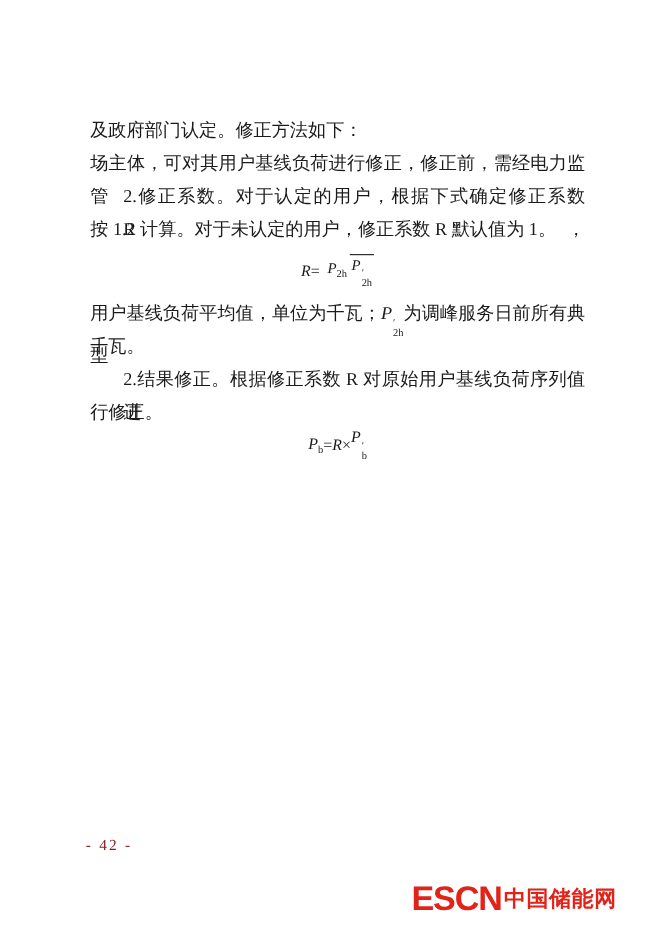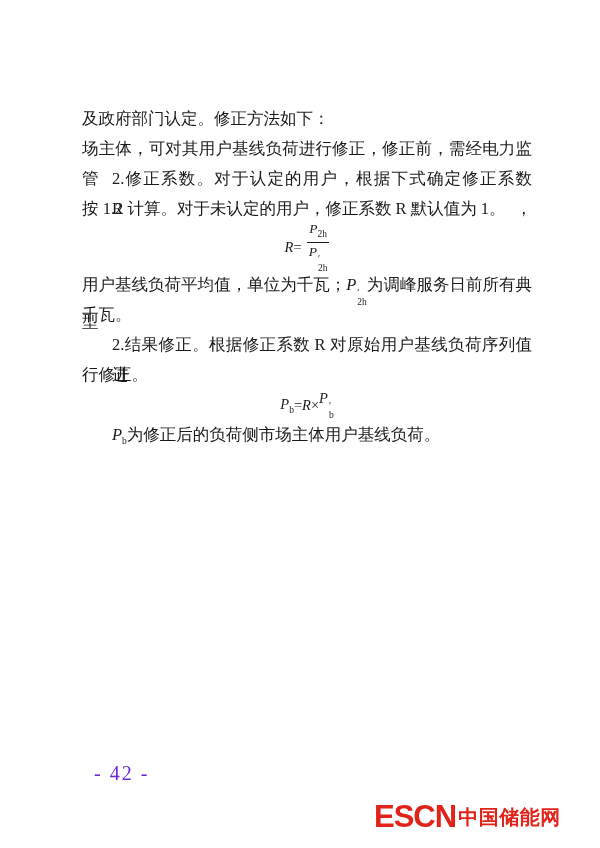--- a/index.html
+++ b/index.html
@@ -17,26 +17,26 @@
   .mvar sub{font-size:9.5px;}
   .supsub{display:inline-flex;flex-direction:column;align-items:flex-start;
           font-size:9.5px;line-height:9px;vertical-align:-6px;margin-left:1px;}
   .supsub .sup{height:9px;}
   .supsub .sub{height:9px;}
   
   .formula{display:flex;justify-content:center;align-items:center;
            font-size:14.5px;color:#1a1a1a;}
   .formula.frac-formula{height:46px;}
   .formula.inline-formula{height:30px;justify-content:center;}
-  .frac{display:inline-flex;flex-direction:column;align-items:center;margin-left:5px;
+  .frac{display:inline-flex;flex-direction:row;align-items:center;margin-left:5px;
         font-size:13.5px;line-height:15px;}
   .frac .den{border-top:1px solid #1a1a1a;padding:1px 2px 0 2px;}
   .frac .num{padding:0 2px;}
   
-  .pagenum{position:absolute;left:94px;top:762px;font-size:20px;letter-spacing:2px;color:#6d28d9;}
+  .pagenum{position:absolute;left:78px;top:762px;font-size:14px;letter-spacing:2px;color:#7f1d1d;}
   .logo{position:absolute;left:374px;top:799px;display:flex;align-items:center;white-space:nowrap;
         font-family:"Liberation Sans","DejaVu Sans",sans-serif;}
   .logo-latin{font-weight:800;font-size:31px;letter-spacing:-1px;}
   .logo-cn{font-weight:700;font-size:20px;margin-left:2px;letter-spacing:0.5px;}
 </style>
 </head>
 <body>
 
 <div class="page">
   <div class="doc-body" id="doc-body">
@@ -55,20 +55,19 @@
             <span class="sup">′</span>
             <span class="sub">2h</span>
           </span></span>为调峰服务日前所有典型</div>
       <div class="ln left">千瓦。</div>
       <div class="ln justify indent">2.结果修正。根据修正系数 R 对原始用户基线负荷序列值进</div>
       <div class="ln left">行修正。</div>
       <div class="formula inline-formula"><span class="mvar"><i>P</i><sub>b</sub></span> = <span class="mvar"><i>R</i></span> × <span class="mvar"><i>P</i><span class="supsub">
             <span class="sup">′</span>
             <span class="sub">b</span>
           </span></span></div>
-      <div class="ln left indent"><span class="mvar"><i>P</i><sub>b</sub></span>为修正后的负荷侧市场主体用户基线负荷。</div>
     </div>
   <div class="pagenum">- 42 -</div>
   <div class="logo" style="color: rgb(226, 35, 26); justify-content: space-between;">
     <span class="logo-latin">ESCN</span>
     <span class="logo-cn">中国储能网</span>
   </div>
 </div>
 
 </body></html>

